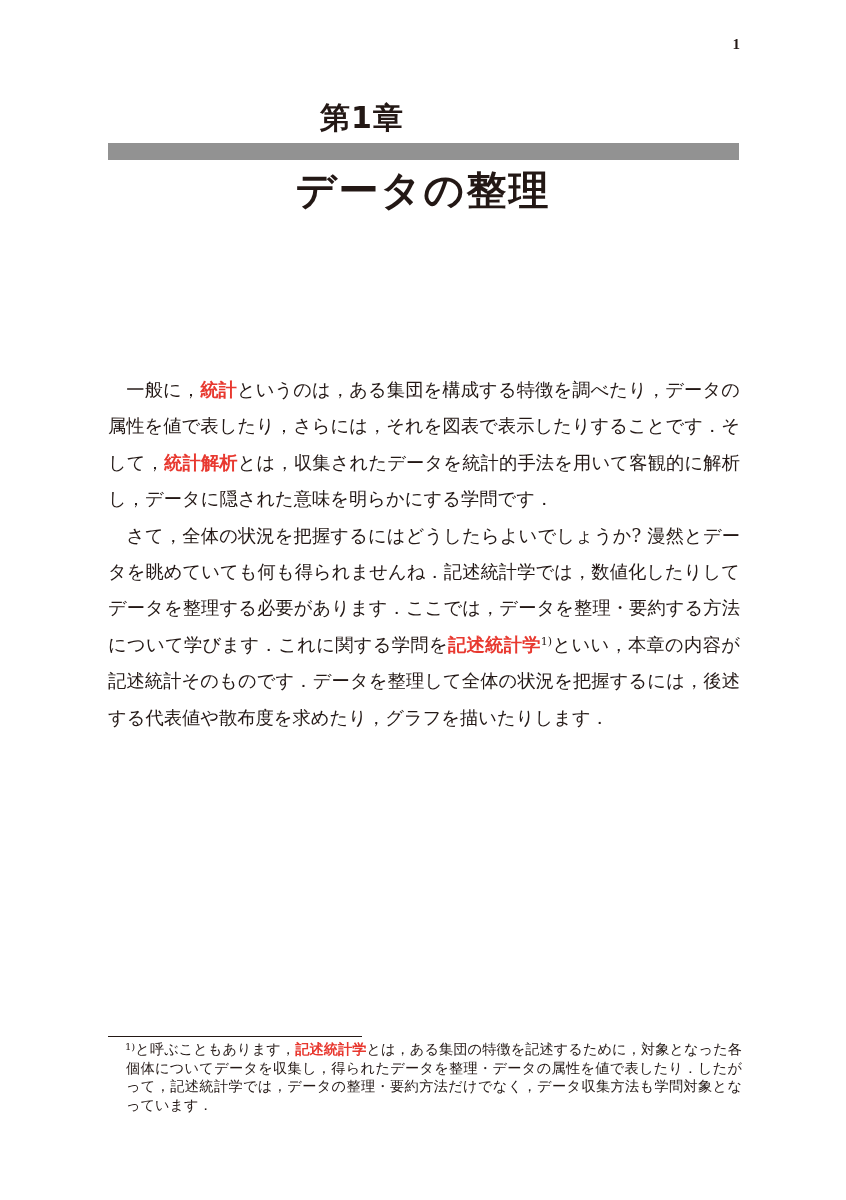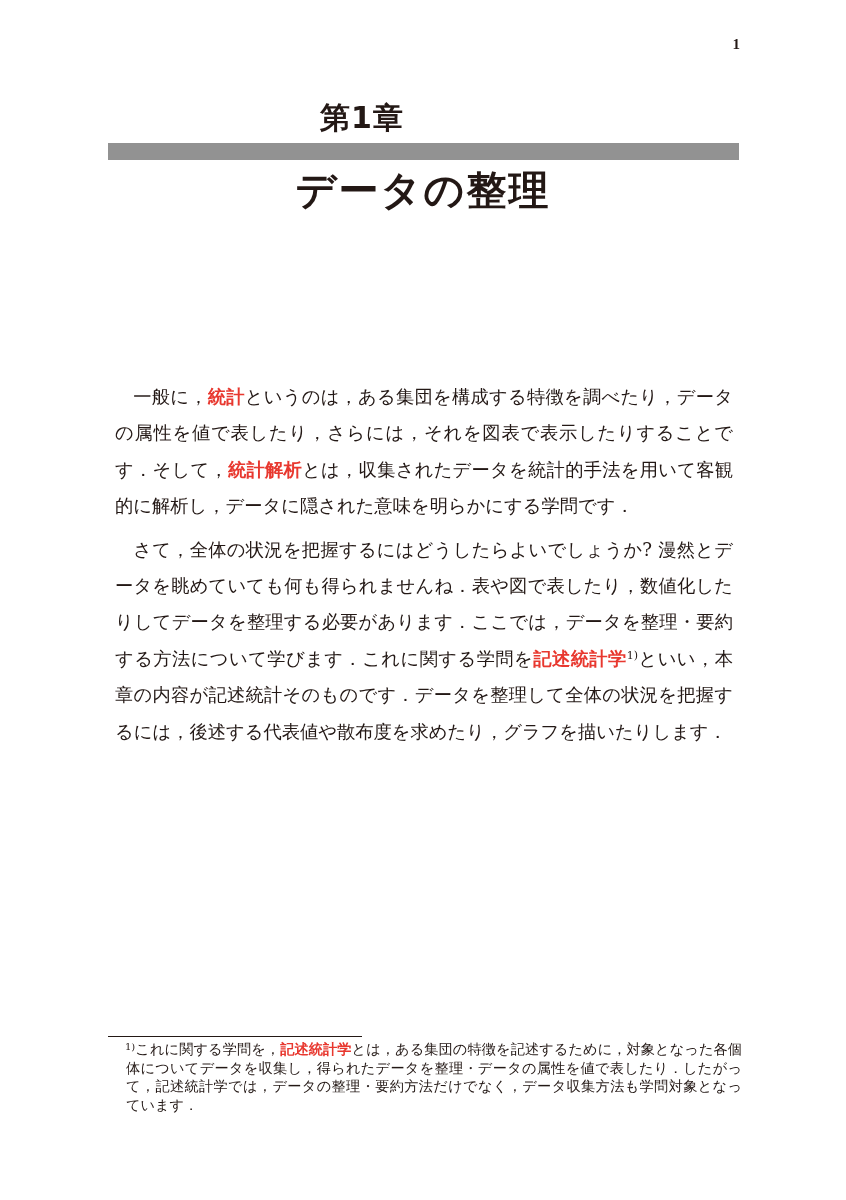--- a/index.html
+++ b/index.html
@@ -7,21 +7,21 @@
          font-family:"DejaVu Serif", "Liberation Serif", serif; color:#231815; }
   .page-number { position:absolute; top:36px; right:106px; font-size:15px; font-weight:bold;
                  font-family:"Liberation Serif", serif; }
   .chapter-label { position:absolute; top:98px; left:0; width:724px; text-align:center;
                    font-size:30px; font-weight:bold; font-family:"DejaVu Sans", sans-serif; letter-spacing:1px; }
   .chapter-bar { position:absolute; top:143px; left:108px; width:631px; height:17px; background:#929292; }
   .chapter-title { position:absolute; top:163px; left:0; width:846px; text-align:center;
                    font-size:40px; font-weight:bold; font-family:"DejaVu Sans", sans-serif; letter-spacing:2px; }
   .body-text { position:absolute; top:372px; left:108px; width:632px; font-size:18.3px; line-height:36.4px;
                text-align:justify; }
-  .body-text p { margin:7px; text-indent:1em; }
+  .body-text p { margin:0; text-indent:1em; }
   .term { color:#e8382f; font-weight:bold; font-family:"DejaVu Sans", sans-serif; }
   sup.fnref { font-size:11px; vertical-align:top; position:relative; top:-3px; }
   .footnote-rule { position:absolute; top:1036px; left:108px; width:254px; height:1px; background:#231815; }
   .footnote { position:absolute; top:1040px; left:126px; width:616px; font-size:14.2px; line-height:18.6px;
               text-align:justify; }
   .footnote .fnmark { font-size:10px; vertical-align:top; position:relative; top:-2px; margin-left:-1px; }
 </style>
 </head>
 <body>
 
@@ -29,20 +29,20 @@
 
 <div class="chapter-label">第1章</div>
 <div class="chapter-bar"></div>
 <div class="chapter-title">データの整理</div>
 
 <div class="body-text">
   <p>
     <span>一般に，</span><span class="term">統計</span><span>というのは，ある集団を構成する特徴を調べたり，データの属性を値で表したり，さらには，それを図表で表示したりすることです．そして，</span><span class="term">統計解析</span><span>とは，収集されたデータを統計的手法を用いて客観的に解析し，データに隠された意味を明らかにする学問です．</span>
   </p>
   <p>
-    <span>さて，全体の状況を把握するにはどうしたらよいでしょうか? 漫然とデータを眺めていても何も得られませんね．表や図で表したり，数値化したりしてデータを整理する必要があります．ここでは，データを整理・要約する方法について学びます．これに関する学問を</span><span class="term">記述統計学</span><sup class="fnref">1)</sup><span>といい，本章の内容が記述統計そのものです．データを整理して全体の状況を把握するには，後述する代表値や散布度を求めたり，グラフを描いたりします．</span>
+    <span>さて，全体の状況を把握するにはどうしたらよいでしょうか? 漫然とデータを眺めていても何も得られませんね．記述統計学では，数値化したりしてデータを整理する必要があります．ここでは，データを整理・要約する方法について学びます．これに関する学問を</span><span class="term">記述統計学</span><sup class="fnref">1)</sup><span>といい，本章の内容が記述統計そのものです．データを整理して全体の状況を把握するには，後述する代表値や散布度を求めたり，グラフを描いたりします．</span>
   </p>
 </div>
 
 <div class="footnote-rule"></div>
 <div class="footnote">
-  <span class="fnmark">1)</span><span>これに関する学問を，</span><span class="term">記述統計学</span><span>とは，ある集団の特徴を記述するために，対象となった各個体についてデータを収集し，得られたデータを整理・データの属性を値で表したり．したがって，記述統計学では，データの整理・要約方法だけでなく，データ収集方法も学問対象となっています．</span>
+  <span class="fnmark">1)</span><span>と呼ぶこともあります，</span><span class="term">記述統計学</span><span>とは，ある集団の特徴を記述するために，対象となった各個体についてデータを収集し，得られたデータを整理・データの属性を値で表したり．したがって，記述統計学では，データの整理・要約方法だけでなく，データ収集方法も学問対象となっています．</span>
 </div>
 
 </body></html>

